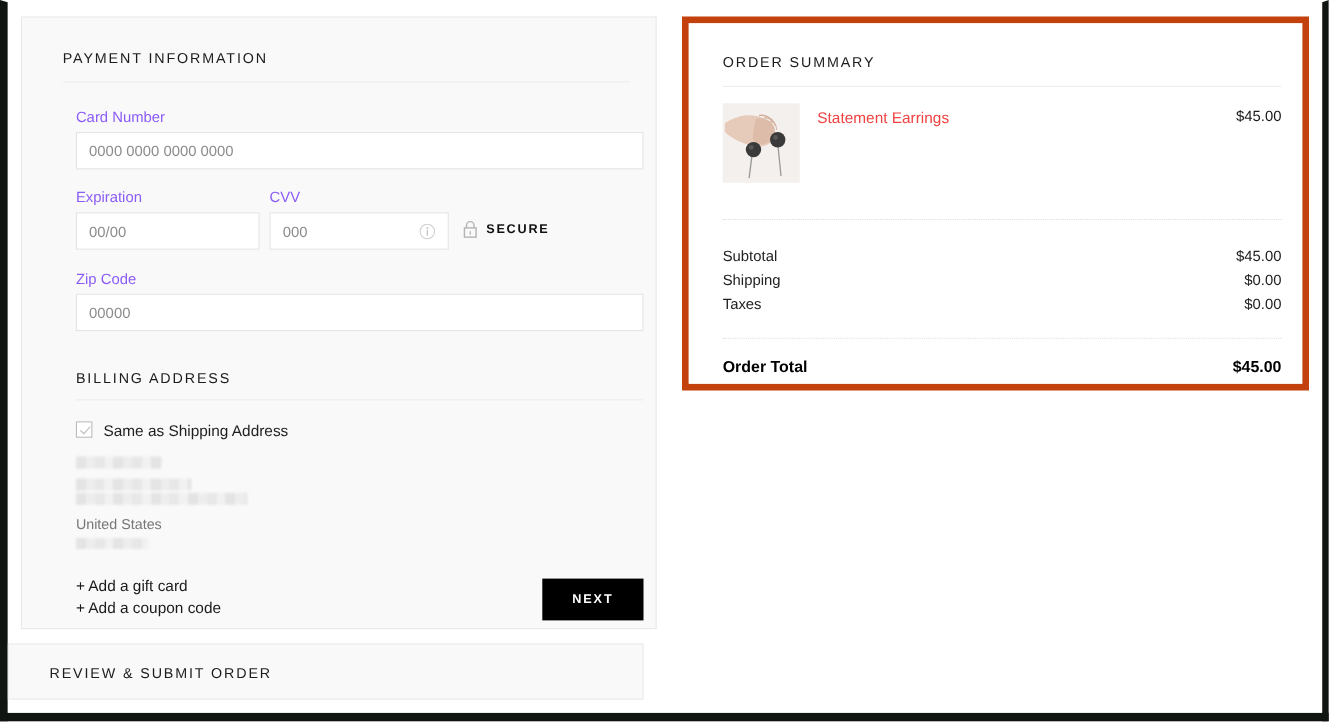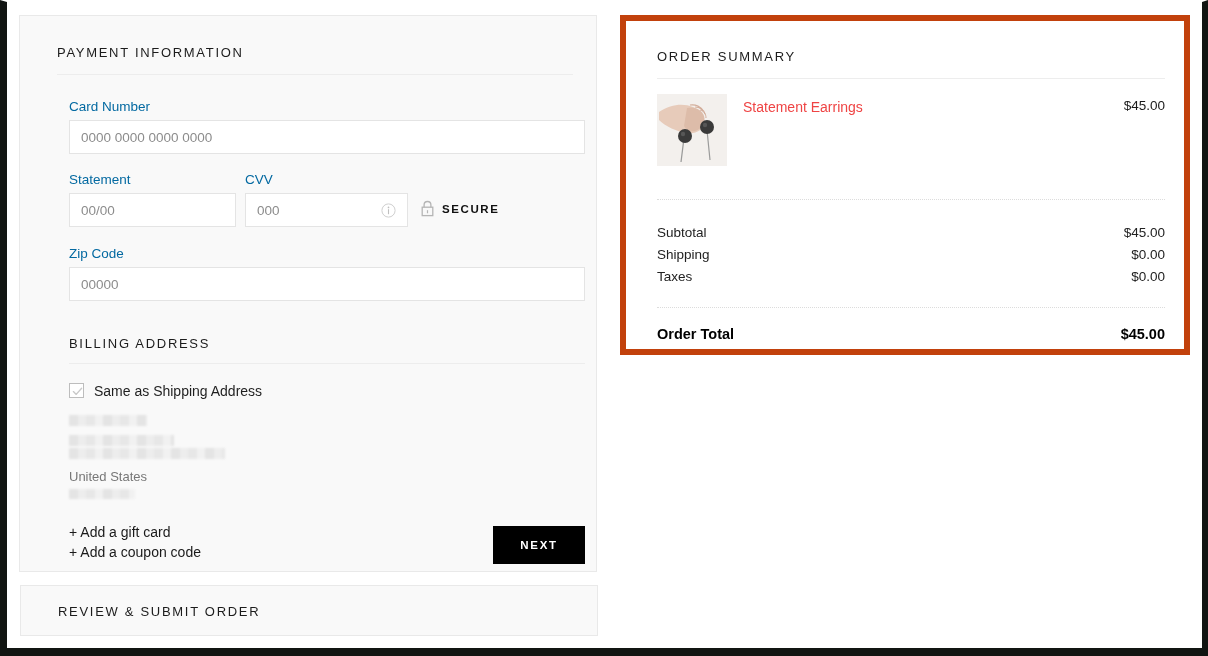--- a/index.html
+++ b/index.html
@@ -30,21 +30,21 @@
   
   .payment-panel {
     position: absolute;
     left: 12px; top: 13px;
     width: 578px; height: 557px;
     background: #f9f9f9;
     border: 1px solid #e9e9e9;
   }
   .review-panel {
     position: absolute;
-    left: 13px; top: 583px;
+    left: 0; top: 583px;
     width: 578px; height: 51px;
     background: #f9f9f9;
     border: 1px solid #e9e9e9;
   }
   .summary-panel {
     position: absolute;
     left: 613px; top: 13px;
     width: 570px; height: 340px;
     background: #ffffff;
     border: 6px solid #c2410c;
@@ -62,21 +62,21 @@
     border-top: 1px dotted #dcdcdc;
     width: 100%;
   }
 
   
   .pp-inner { position: absolute; left: 37px; top: 29px; width: 516px; }
   .pp-rule { position: absolute; left: 37px; top: 58px; width: 516px; height: 1px; background: #ededed; }
 
   .field-label {
     font-size: 13.5px;
-    color: #0369a1;
+    color: #8b5cf6;
     line-height: 16px;
   }
   .input-box {
     background: #ffffff;
     border: 1px solid #e4e4e4;
     height: 34px;
     display: flex;
     align-items: center;
     padding: 0 11px;
     font-size: 13.5px;
@@ -200,21 +200,21 @@
   <div class="payment-panel">
 
     <div class="pp-inner section-head">PAYMENT INFORMATION</div>
     <div class="pp-rule"></div>
 
     <div class="field-label" id="card-number-label">Card Number</div>
     <div class="input-box" id="card-number-input">
       <span class="ph">0000 0000 0000 0000</span>
     </div>
 
-    <div class="field-label" id="expiration-label">Statement</div>
+    <div class="field-label" id="expiration-label">Expiration</div>
     <div class="input-box" id="expiration-input">
       <span class="ph">00/00</span>
     </div>
 
     <div class="field-label" id="cvv-label">CVV</div>
     <div class="input-box" id="cvv-input">
       <span class="ph">000</span>
       <span style="display:flex;align-items:center;">
         <svg width="15" height="15" viewBox="0 0 15 15">
           <circle cx="7.5" cy="7.5" r="6.6" fill="none" stroke="#cfcfcf" stroke-width="1"></circle>

